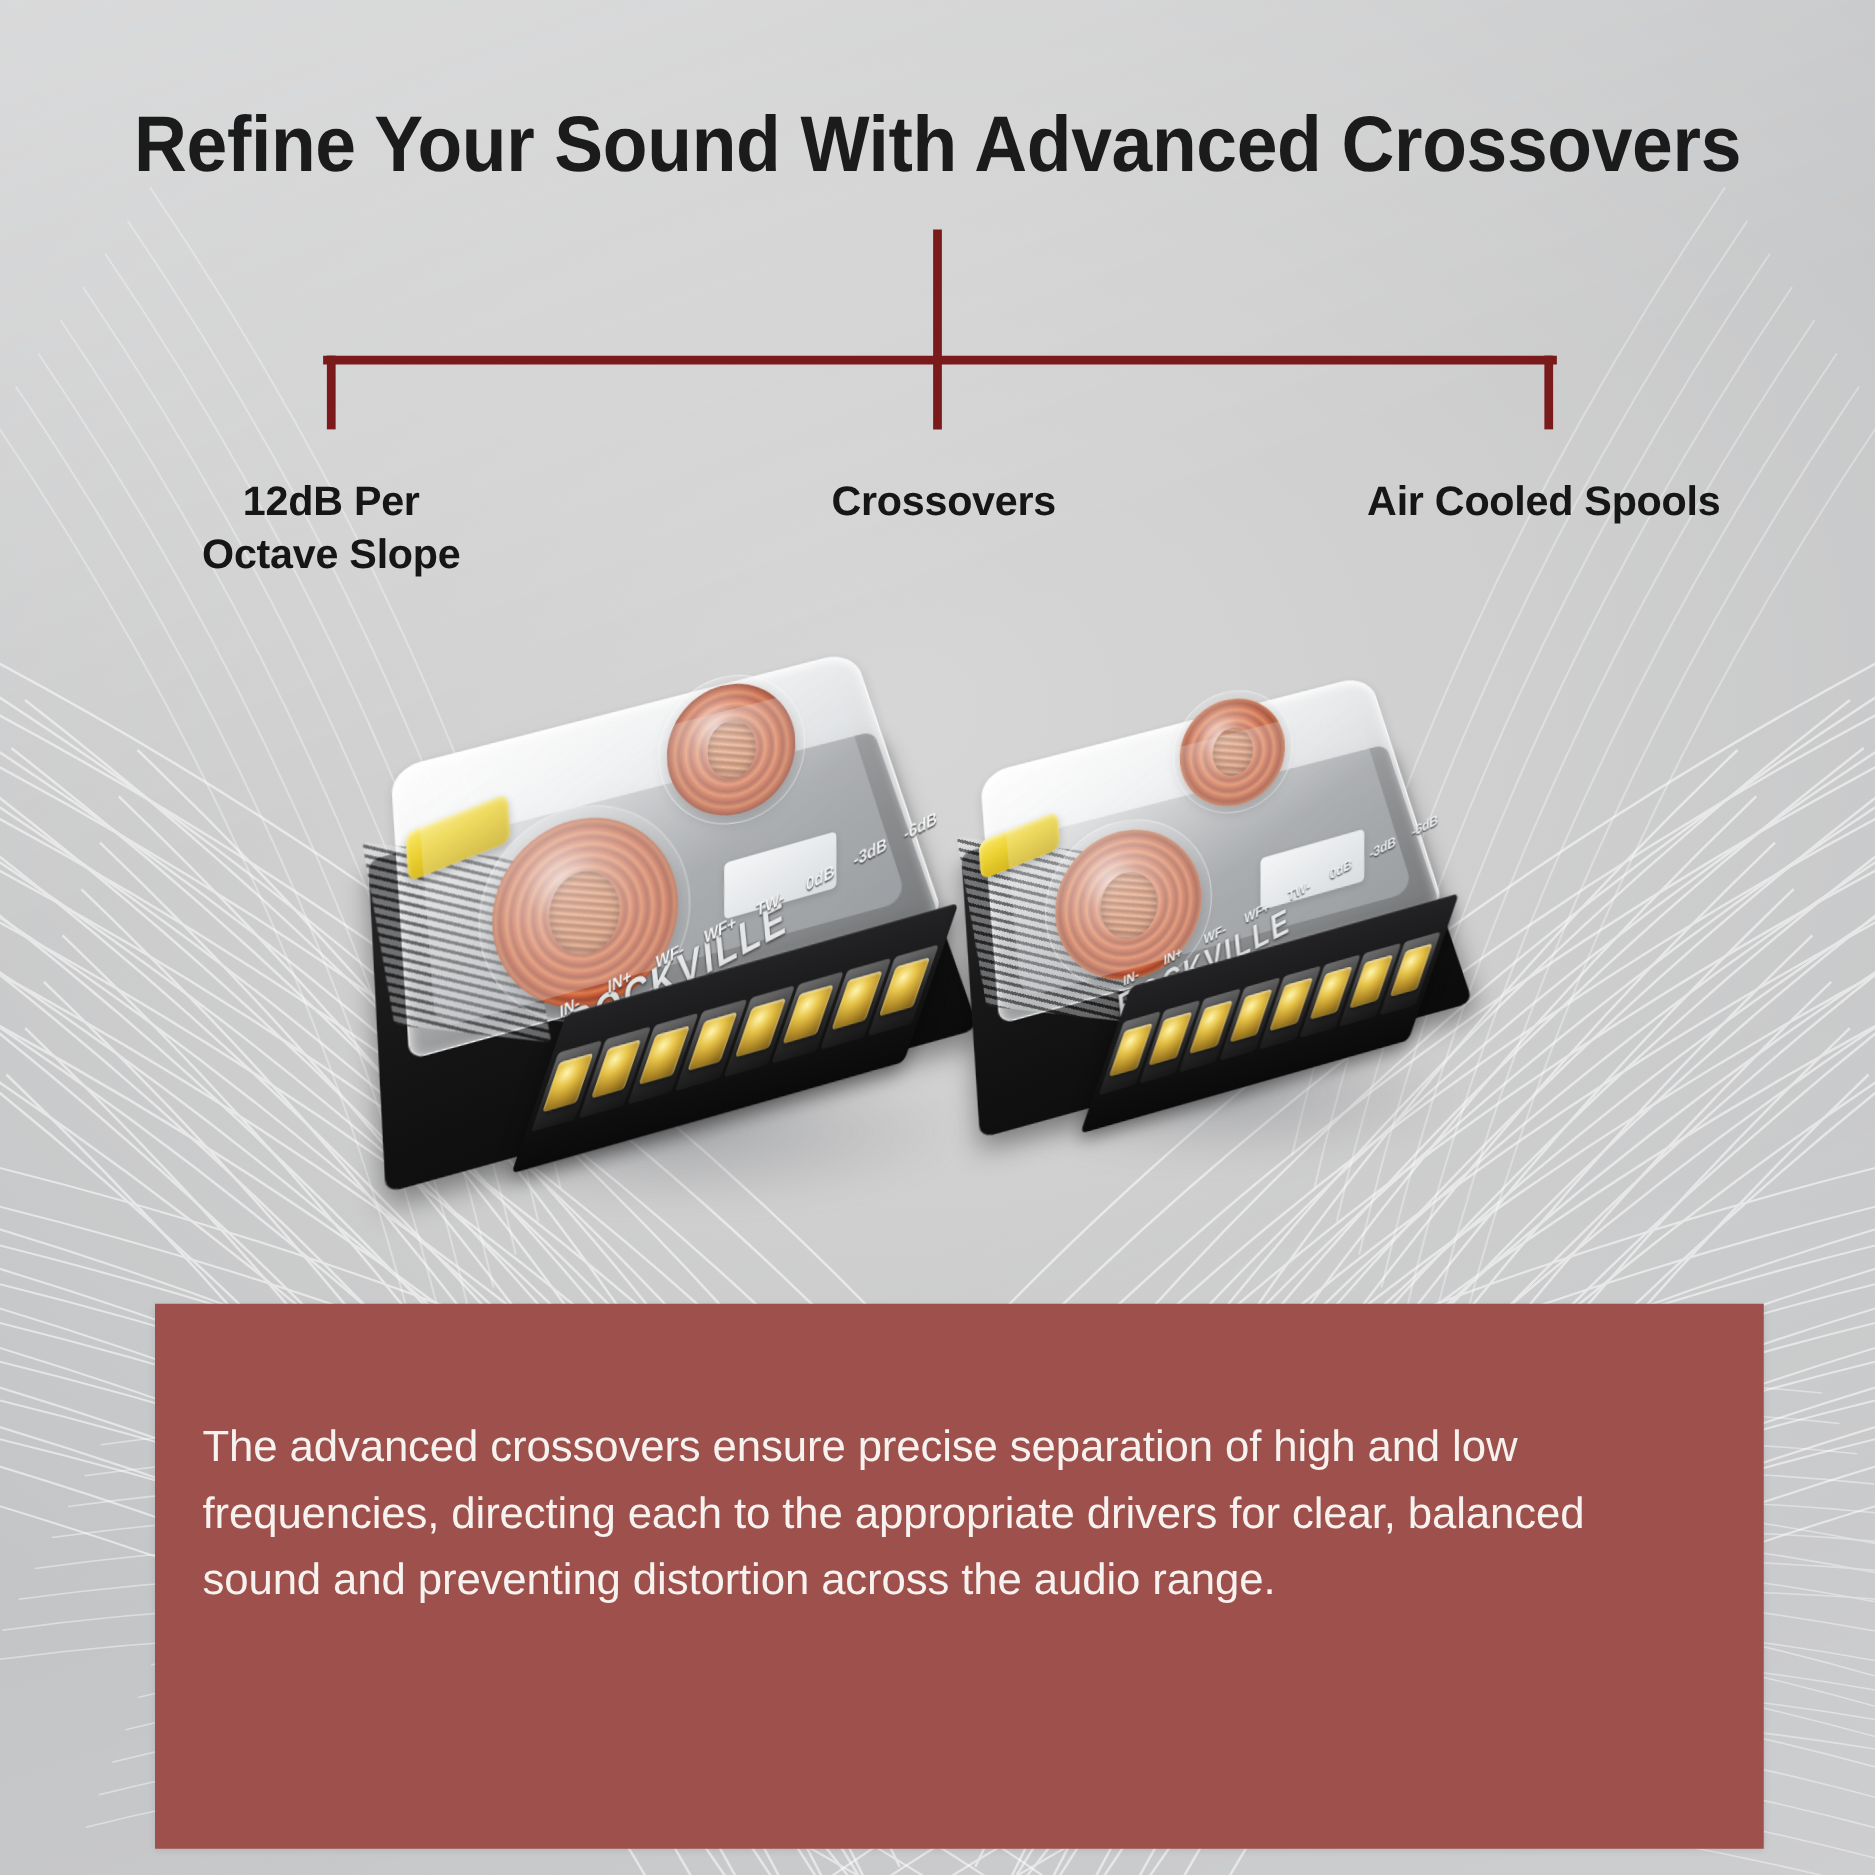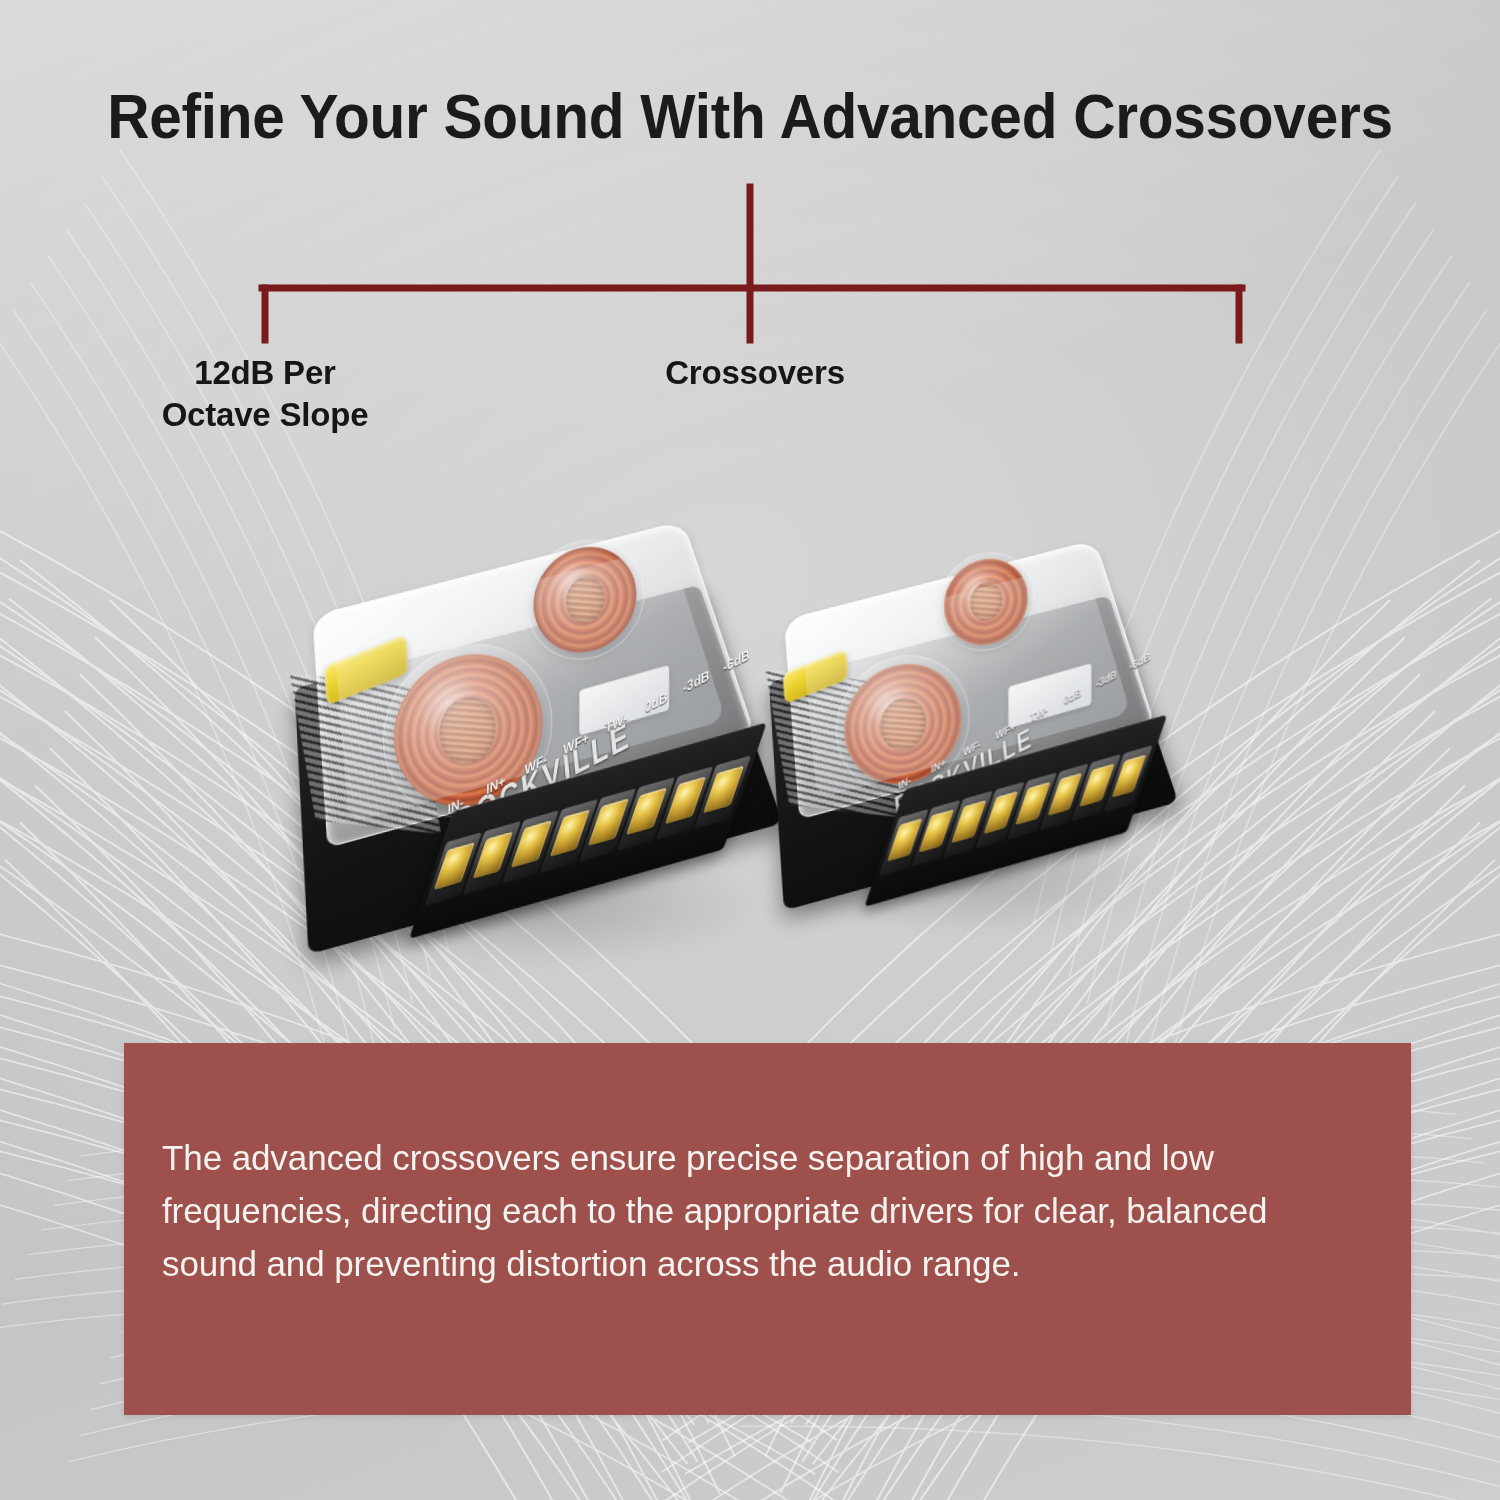--- a/index.html
+++ b/index.html
@@ -41,21 +41,21 @@
   
   .bracket { position:absolute; left:0; top:0; width:1500px; height:420px; pointer-events:none; }
 
   
   .features {
     position:absolute; top:352px; left:0; width:1500px; height:110px;
   }
   .feature {
     position:absolute; text-align:center;
     font-size:33px; font-weight:700; line-height:1.28;
-    color:#161616; letter-spacing:-0.2px;
+    color:#161616; letter-spacing:-0.2px;margin-top:28px;
   }
   .feature span { display:block; }
   .feat-1 { left:110px;  width:310px; }
   .feat-2 { left:560px;  width:390px; }
   .feat-3 { left:1035px; width:400px; }
 
   
   .stage { position:absolute; left:0; top:470px; width:1500px; height:570px; }
 
   .unit { position:absolute; transform-style:preserve-3d; }
@@ -191,21 +191,21 @@
     font-size:13px; font-weight:700; color:#f2f4f6;
     text-shadow:0 1px 1px rgba(0,0,0,.8);
     white-space:nowrap;
   }
   .termlabels span { flex:1; text-align:center; }
   .unit-b .termlabels { font-size:11px; }
 
   
   .descbox {
     position:absolute; left:124px; top:1043px;
-    width:1287px; height:372px;
+    width:1287px; height:436px;
     background:#9e504c;
     box-shadow:0 2px 6px rgba(0,0,0,.10);
   }
   .desc {
     position:absolute; left:38px; right:48px; top:88px;
     color:#f6f2ef;
     font-size:35px; line-height:1.52;
     font-weight:400;
     letter-spacing:-0.1px;
   }
@@ -272,20 +272,23 @@
   </svg>
 
   <div class="features">
     <div class="feature feat-1">
       <span>12dB Per</span>
       <span>Octave Slope</span>
     </div>
     <div class="feature feat-2">
       <span>Crossovers</span>
     </div>
+    <div class="feature feat-3">
+      <span>Air Cooled Spools</span>
+    </div>
   </div>
 
   <div class="stage">
 
     <div class="unit unit-a">
       <div class="shadow"></div>
       <div class="unit-inner">
         <div class="chassis"></div>
         <div class="dome"></div>
         <div class="fins"></div>

